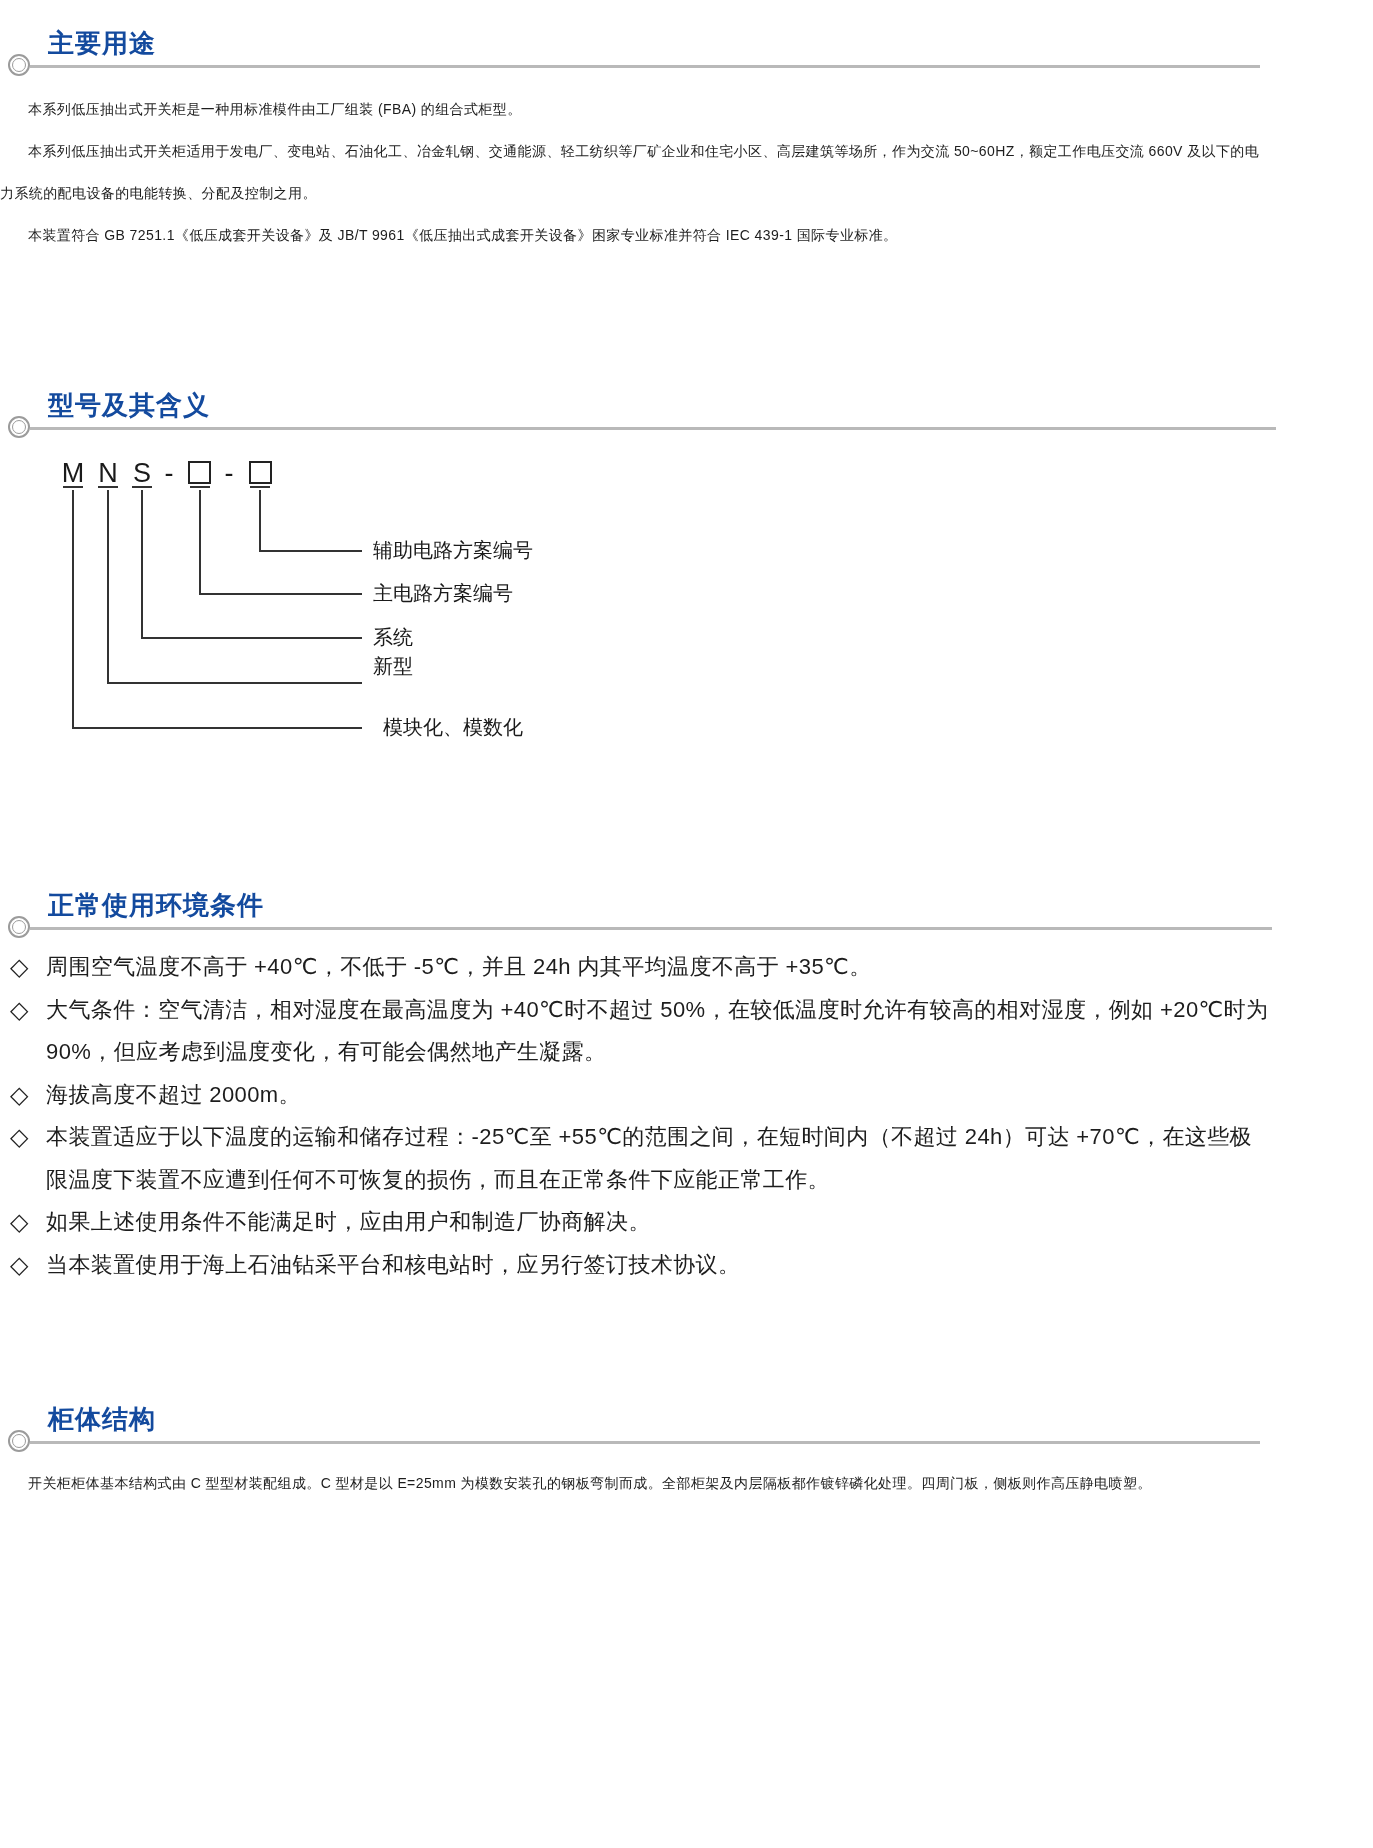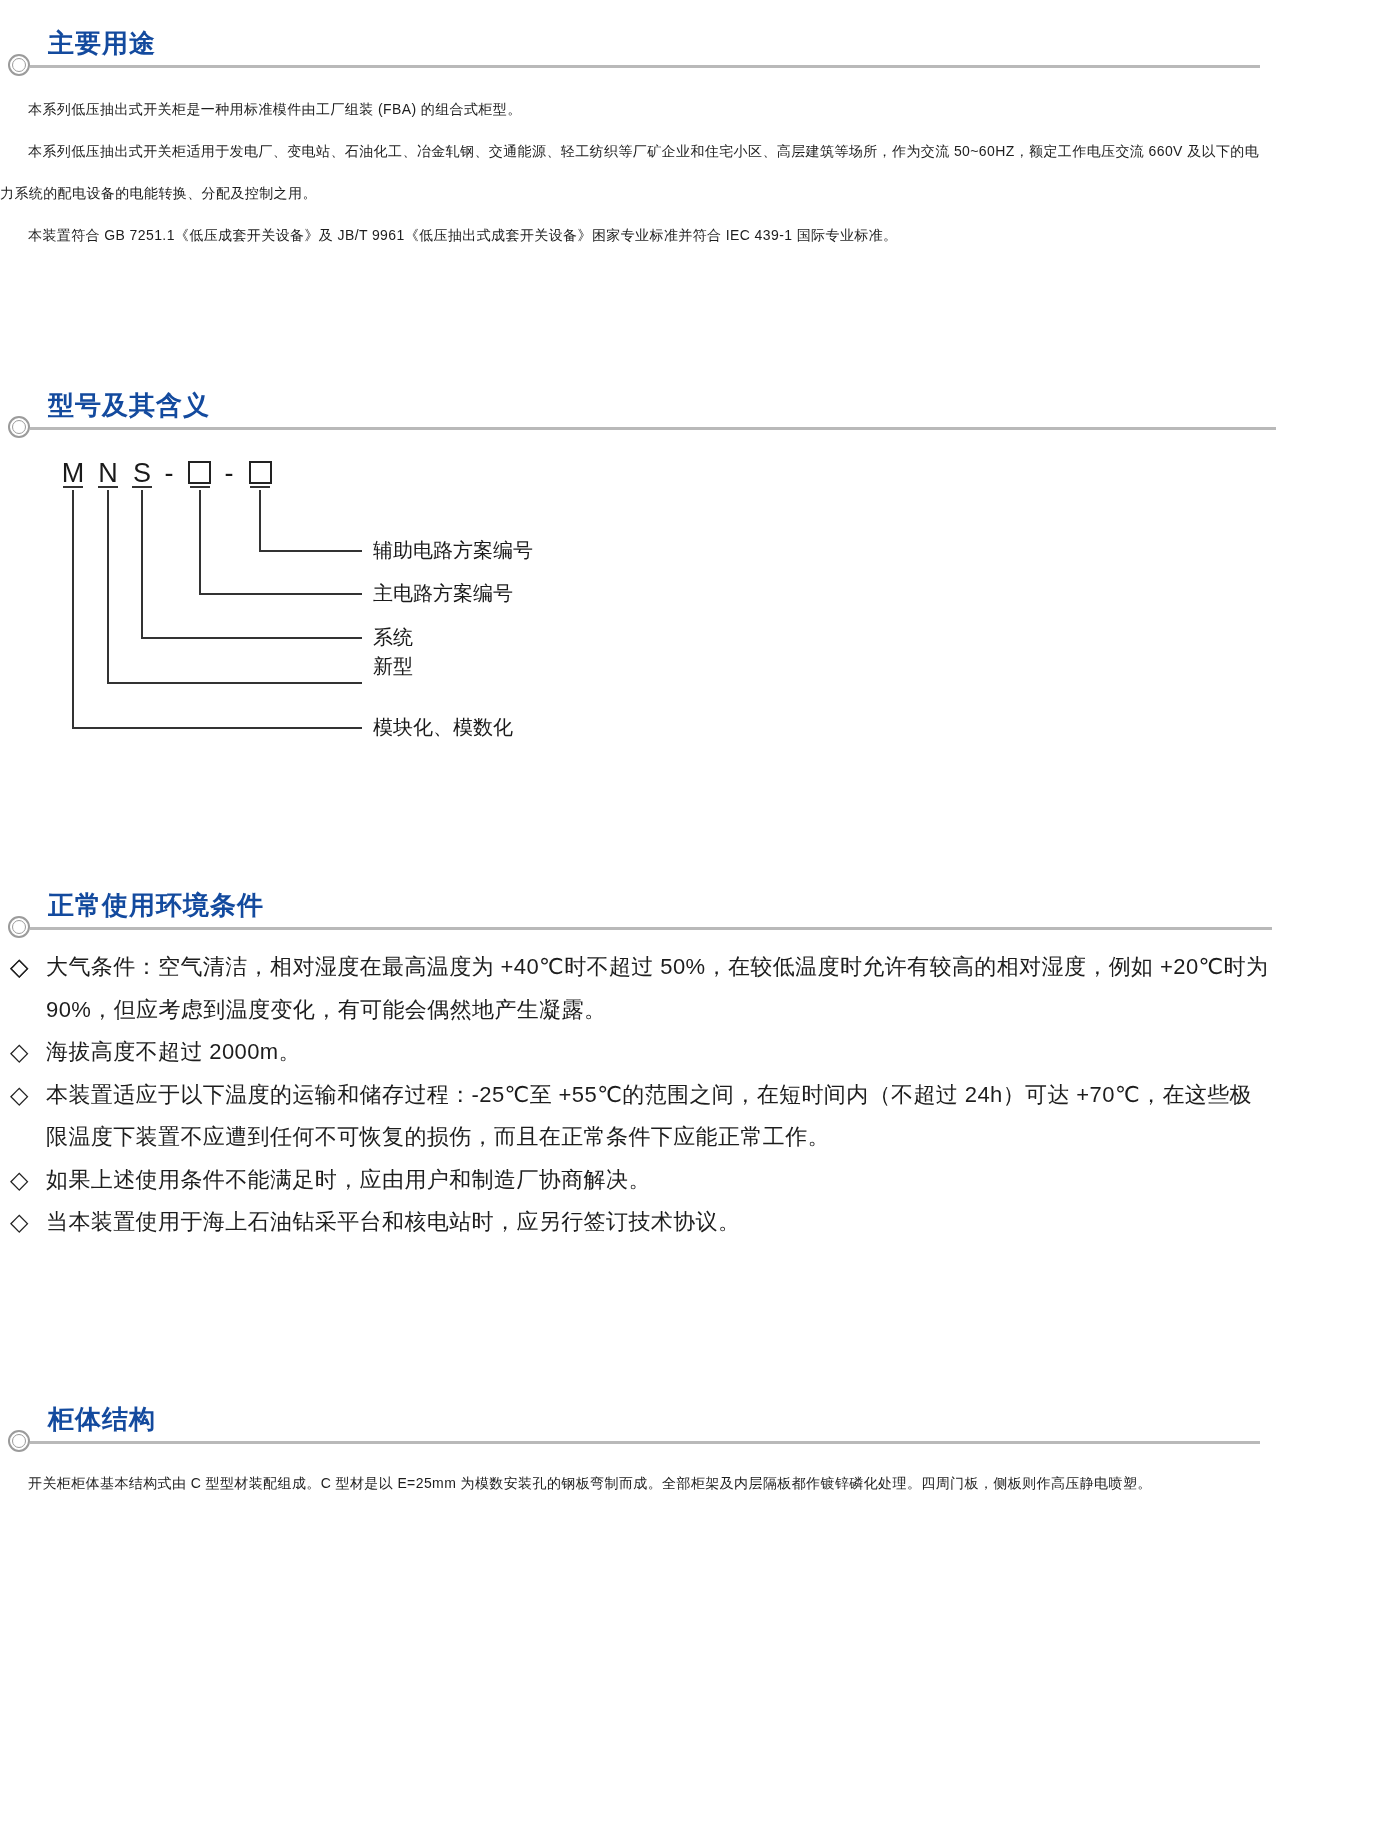--- a/index.html
+++ b/index.html
@@ -23,21 +23,21 @@
   .ph-box{position:absolute;top:6px;width:23px;height:23px;border:2px solid #222222;box-sizing:border-box;background:#ffffff;}
   .tick{position:absolute;top:31px;width:20px;height:2px;background:#333333;}
   .vline{position:absolute;width:2px;background:#333333;top:35px;}
   .hline{position:absolute;height:2px;background:#333333;}
   .b-label{position:absolute;left:373px;font-size:20px;line-height:30px;color:#1a1a1a;white-space:nowrap;}
 
   .v0{left:259px;height:60px;} .h0{left:259px;top:95px;width:103px;} .l0{top:80px;}
   .v1{left:199px;height:103px;} .h1{left:199px;top:138px;width:163px;} .l1{top:123px;}
   .v2{left:141px;height:147px;} .h2{left:141px;top:182px;width:221px;} .l2{top:167px;}
   .v3{left:107px;height:192px;} .h3{left:107px;top:227px;width:255px;} .l3{top:196px;}
-  .v4{left:72px;height:237px;}  .h4{left:72px;top:272px;width:290px;}  .l4{top:257px;}
+  .v4{left:72px;height:237px;}  .h4{left:72px;top:272px;width:290px;}  .l4{top:257px;margin-left:10px;}
 
   
   .env-list{position:absolute;left:0;right:4px;top:946px;}
   .env-item{position:relative;padding-left:46px;font-size:22px;line-height:42.5px;letter-spacing:0.4px;color:#1d1d1d;}
   .diamond{position:absolute;left:10px;top:0;font-size:24px;color:#222222;}
 </style>
 </head>
 <body>
 
 <div class="page">
@@ -98,20 +98,21 @@
 
   <div class="sec-header" style="top:888px;padding-left:12px;">
     <div class="sec-line"></div>
     <div class="sec-ring"></div>
     <div class="sec-title">正常使用环境条件</div>
   </div>
 
   <div class="env-list">
     <div class="env-item">
       <span class="diamond">◇</span>
+      <span>周围空气温度不高于 +40℃，不低于 -5℃，并且 24h 内其平均温度不高于 +35℃。</span>
     </div>
     <div class="env-item">
       <span class="diamond">◇</span>
       <span>大气条件：空气清洁，相对湿度在最高温度为 +40℃时不超过 50%，在较低温度时允许有较高的相对湿度，例如 +20℃时为 90%，但应考虑到温度变化，有可能会偶然地产生凝露。</span>
     </div>
     <div class="env-item">
       <span class="diamond">◇</span>
       <span>海拔高度不超过 2000m。</span>
     </div>
     <div class="env-item">

